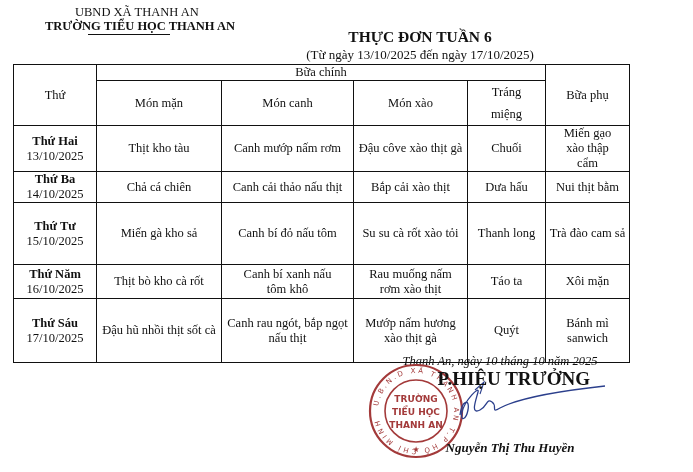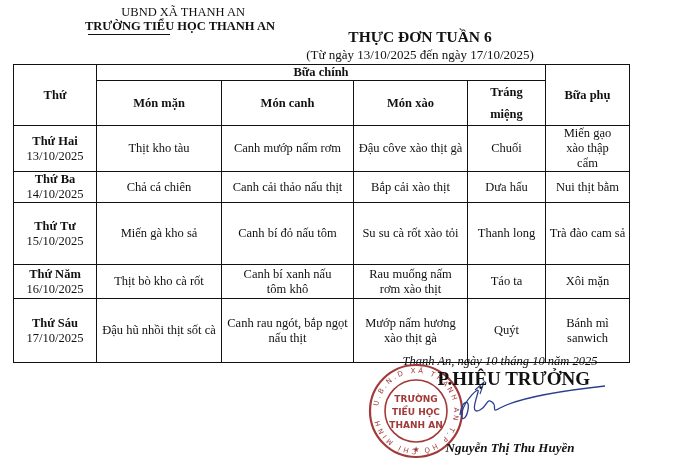--- a/index.html
+++ b/index.html
@@ -1,29 +1,29 @@
 <!DOCTYPE html>
 <html><head>
 <meta charset="utf-8">
 <style>
   html, body { margin:0; padding:0; background:#ffffff; }
   body { width:693px; height:472px; position:relative; overflow:hidden;
          font-family:"Liberation Serif", "DejaVu Serif", serif; color:#111; }
   .abs { position:absolute; }
-  .org1 { left:75px; top:5px; width:170px; text-align:right; font-size:12.5px; }
-  .org2 { left:45px; top:19px; width:230px; text-align:right; font-size:12.5px; font-weight:bold; }
+  .org1 { left:75px; top:5px; width:170px; text-align:left; font-size:12.5px; }
+  .org2 { left:45px; top:19px; width:230px; text-align:left; font-size:12.5px; font-weight:bold; }
   .org-underline { left:88px; top:34px; width:82px; height:1px; background:#111; }
   .title { left:250px; top:28px; width:340px; text-align:center; font-size:15.5px; font-weight:bold; }
   .subtitle { left:200px; top:47px; width:440px; text-align:center; font-size:13px; }
 
   table.menu { position:absolute; left:13px; top:64px; border-collapse:collapse;
                font-size:12.5px; table-layout:fixed; }
   table.menu td, table.menu th { border:1.3px solid #111; text-align:center; vertical-align:middle;
                padding:0 3px; line-height:15px; }
-  table.menu th { font-weight:bold; }
+  table.menu th { font-weight:normal; }
   .dayname { font-weight:bold; display:block; }
   .daydate { display:block; }
 
   .sign-date { left:385px; top:354px; width:230px; text-align:center; font-size:12.5px; font-style:italic; }
   .sign-role { left:420px; top:368px; width:170px; text-align:right; font-size:19px; font-weight:bold; }
   .sign-name { left:430px; top:440px; width:160px; text-align:center; font-size:13px; font-weight:bold;font-style:italic; }
   .stamp { left:367px; top:362px; width:98px; height:98px; }
   .signature { left:440px; top:380px; width:170px; height:50px; }
 </style>
 </head>

